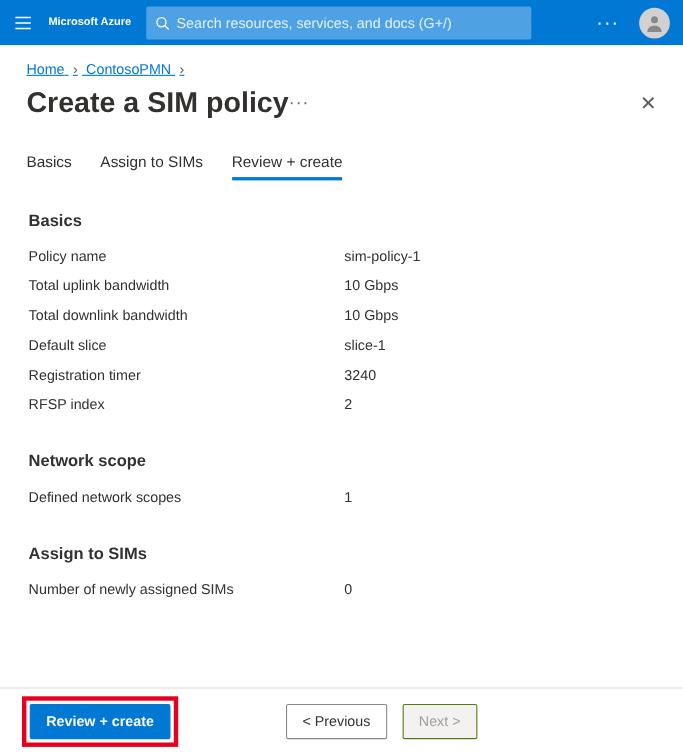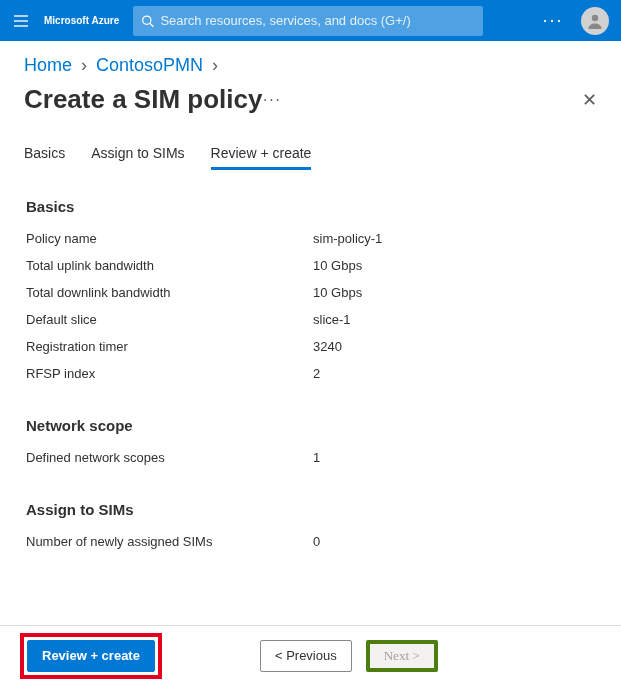--- a/index.html
+++ b/index.html
@@ -11,21 +11,21 @@
     .search-wrap { flex:1; }
     .search-box { background:#4ea1e3; border-radius:2px; height:30px; display:flex; align-items:center; padding:0 8px; width:350px; cursor:text; }
     .search-box svg { color:#fff; }
     .search-box input { background:transparent; border:none; outline:none; color:#fff; font-size:13px; margin-left:6px; width:100%; }
     .search-box input::placeholder { color:#e4f1fb; }
     .top-more { color:#fff; font-size:18px; letter-spacing:1px; cursor:pointer; padding:0 4px; }
     .avatar { width:28px; height:28px; border-radius:50%; background:#d1d1d1; display:flex; align-items:center; justify-content:center; cursor:pointer; }
     .avatar svg { color:#888; }
 
     .content { padding:10px 24px 0 24px; }
-    .breadcrumb { font-size:18px; color:#0078d4; margin:4px 0 8px 0; }
+    .breadcrumb { font-size:13px; color:#0078d4; margin:4px 0 8px 0;text-decoration:underline; }
     .breadcrumb a { color:#0078d4; text-decoration:none; }
     .breadcrumb .chev { color:#605e5c; margin:0 4px; }
 
     .title-row { display:flex; align-items:center; justify-content:space-between; margin-bottom:30px; }
     .title-left { display:flex; align-items:center; }
     h1.page-title { font-size:26px; font-weight:600; color:#323130; }
     .title-more { color:#605e5c; font-size:16px; cursor:pointer; letter-spacing:1px; }
     .close-x { font-size:18px; color:#605e5c; cursor:pointer; font-weight:300; }
 
     .tabs { display:flex; gap:26px; border-bottom:0; margin-bottom:28px; }
@@ -36,21 +36,21 @@
     .kv { display:flex; font-size:13px; color:#323130; margin:0 0 12px 2px;gap:12px; }
     .kv .k { width:275px; color:#323130; }
     .kv .v { color:#323130; }
     .section-gap { height:24px; }
 
     .footer { position:absolute; left:0; right:0; bottom:0; height:60px; border-top:1px solid #e1dfdd; display:flex; align-items:center; padding:0 20px; gap:14px; }
     .highlight-box { border:4px solid #e6001f; padding:3px; display:inline-block; }
     .btn { font-size:13px; height:32px; padding:0 14px; border-radius:2px; cursor:pointer; display:inline-flex; align-items:center; justify-content:center; }
     .btn-primary { background:#0078d4; color:#fff; border:1px solid #0078d4; font-weight:600; }
     .btn-secondary { background:#fff; color:#323130; border:1px solid #8a8886; }
-    .btn-disabled { background:#f3f2f1; color:#a19f9d; border:4px solid #4d7c0f; cursor:default;font-family:Liberation Serif, serif; }
+    .btn-disabled { background:#f3f2f1; color:#a19f9d; border:1px solid #4d7c0f; cursor:default; }
     .footer .spacer { width:70px; }
   </style>
 </head>
 <body>
 
 <div class="topbar">
   <div class="hamburger">
     <svg width="18" height="18" viewBox="0 0 18 18" fill="none" stroke="currentColor" stroke-width="1.4">
         <line x1="2" y1="4" x2="16" y2="4"></line>
         <line x1="2" y1="9" x2="16" y2="9"></line>

